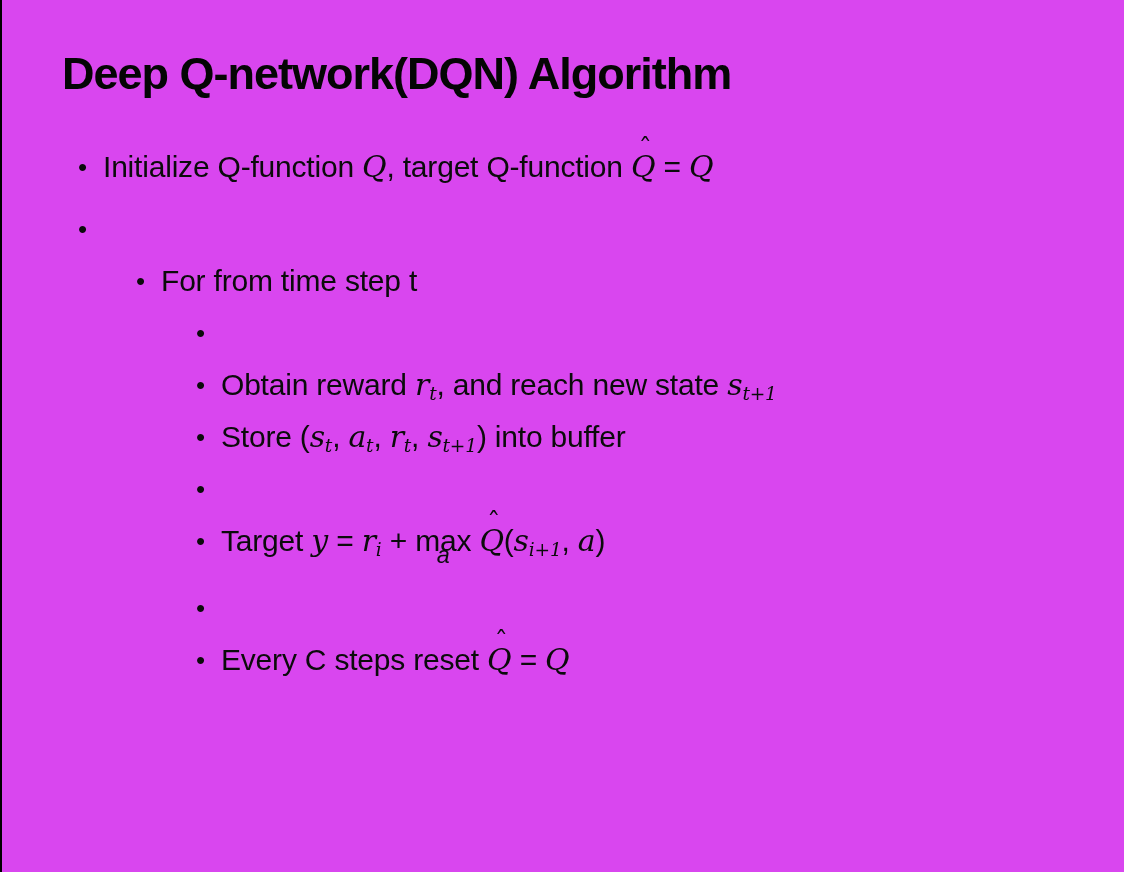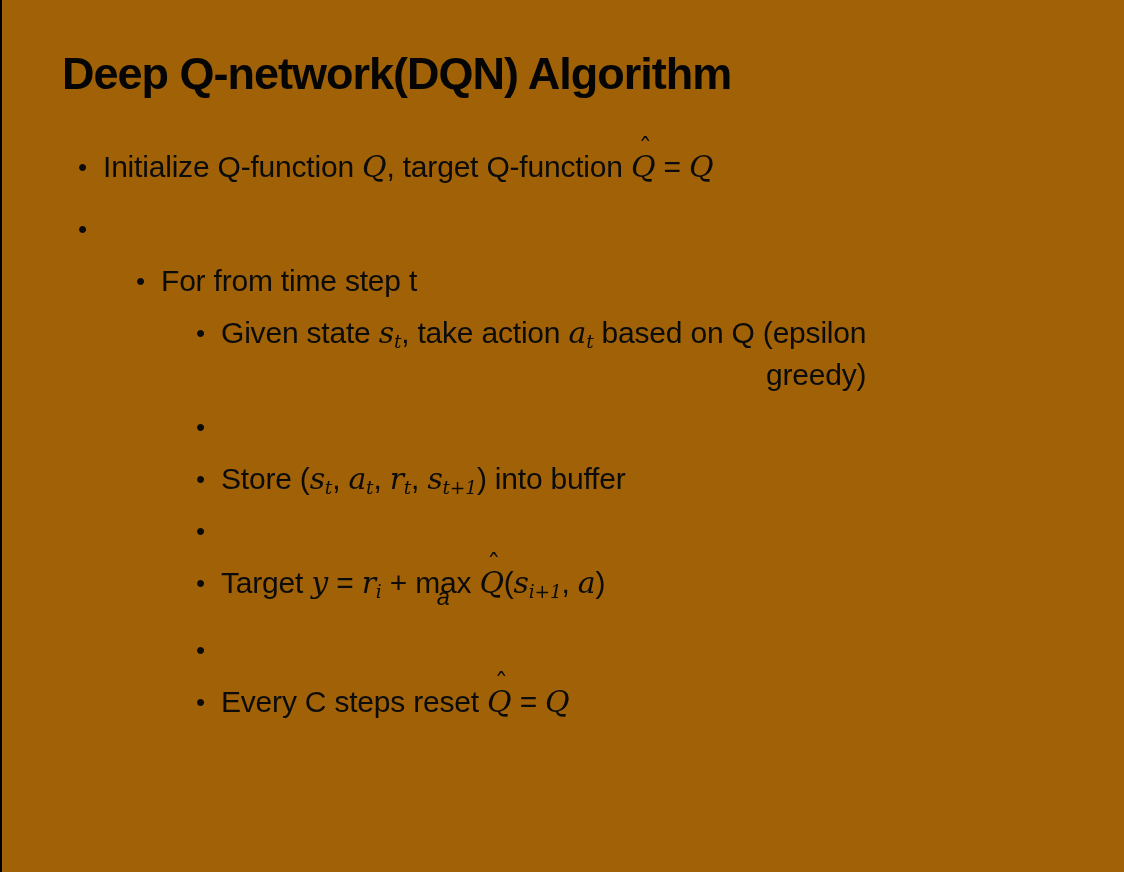--- a/index.html
+++ b/index.html
@@ -4,21 +4,21 @@
 <style>
   html, body {
     margin: 0;
     padding: 0;
     background: #ffffff;
   }
   .slide {
     position: relative;
     width: 1124px;
     height: 872px;
-    background: #a16207;
+    background: #d946ef;
     border-left: 2px solid #000000;
     box-sizing: border-box;
     overflow: hidden;
     font-family: "Liberation Sans", sans-serif;
     color: #0b0b0b;
   }
   .title {
     position: absolute;
     left: 60px;
     top: 48px;
@@ -47,21 +47,20 @@
   .lvl1 { padding-left: 76px; }
   .lvl2 { padding-left: 134px; }
   .lvl3 { padding-left: 194px; }
   .marker {
     flex: 0 0 25px;
     font-size: 26px;
     line-height: 42px;
   }
   .content {
     white-space: nowrap;
-    text-align: right;
   }
   .mvar {
     font-family: "DejaVu Serif", serif;
     font-style: italic;
     display: inline-block;
     position: relative;
     line-height: 42px;
   }
   .mvar sub.msub {
     font-size: 0.62em;
@@ -109,24 +108,24 @@
       </div>
       <div class="bullet lvl1">
         <span class="marker">•</span>
       </div>
       <div class="bullet lvl2">
         <span class="marker">•</span>
         <span class="content">For from time step t</span>
       </div>
       <div class="bullet lvl3">
         <span class="marker">•</span>
-        <span class="content">Given state <span class="mvar">s<sub class="msub">t</sub></span>, take action <span class="mvar">a<sub class="msub">t</sub></span> based on Q (epsilon<br>greedy)</span>
       </div>
       <div class="bullet lvl3">
         <span class="marker">•</span>
+        <span class="content">Obtain reward <span class="mvar">r<sub class="msub">t</sub></span>, and reach new state <span class="mvar">s<sub class="msub">t+1</sub></span></span>
       </div>
       <div class="bullet lvl3">
         <span class="marker">•</span>
         <span class="content">Store (<span class="mvar">s<sub class="msub">t</sub></span>, <span class="mvar">a<sub class="msub">t</sub></span>, <span class="mvar">r<sub class="msub">t</sub></span>, <span class="mvar">s<sub class="msub">t+1</sub></span>) into buffer</span>
       </div>
       <div class="bullet lvl3">
         <span class="marker">•</span>
       </div>
       <div class="bullet lvl3 has-under">
         <span class="marker">•</span>

